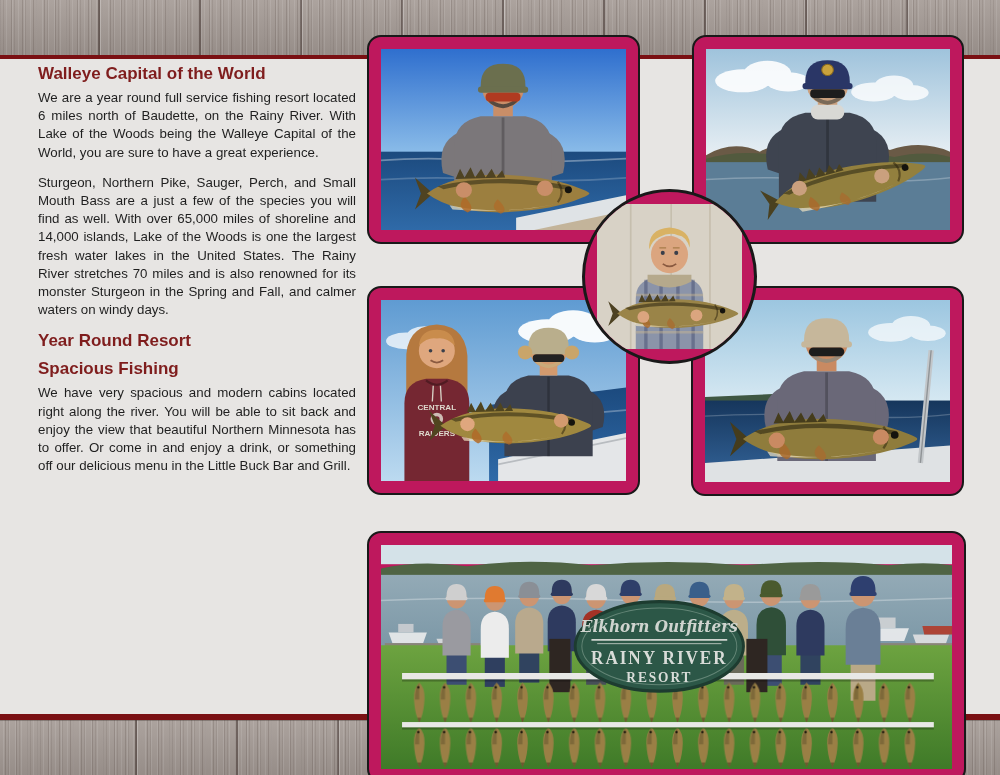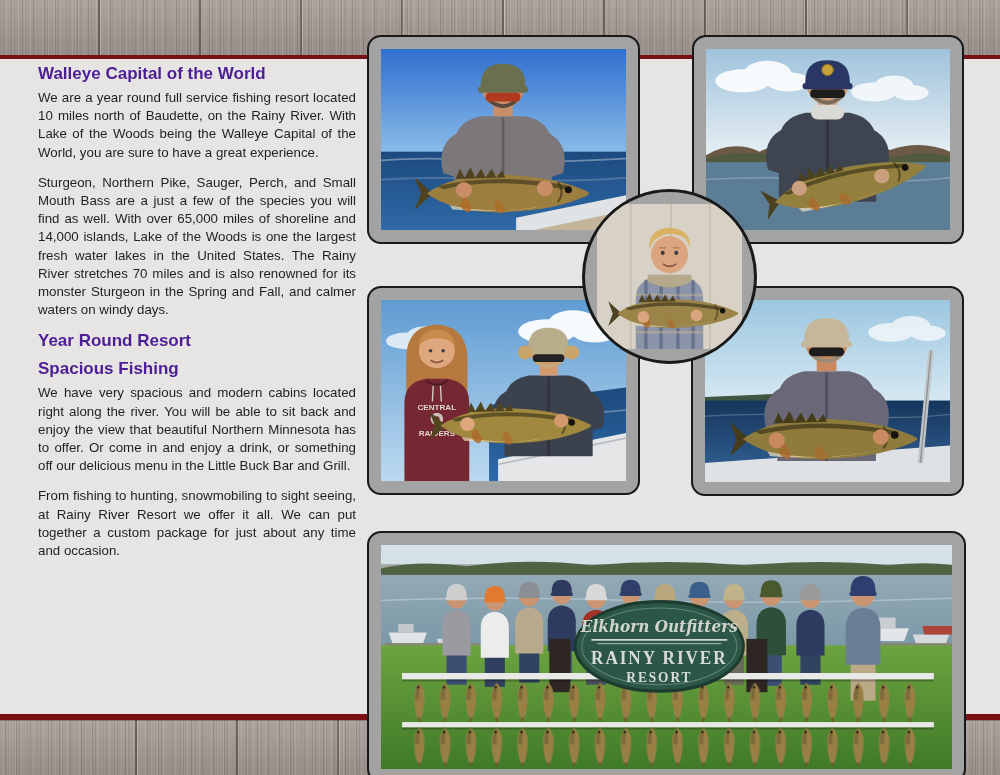--- a/index.html
+++ b/index.html
@@ -19,28 +19,28 @@
   .wood-top{top:0;height:55px;}
   .wood-bottom{top:720px;height:55px;background-position:37px 0;
         box-shadow:inset 0 28px 0 -27px rgba(60,48,44,.35);}
   .bar{position:absolute;left:0;width:1000px;background:#7a1013;}
   .bar-top{top:55px;height:4px;}
   .bar-bottom{top:714px;height:6px;}
   .panel{position:absolute;left:0;top:59px;width:1000px;height:655px;background:#e7e5e3;}
 
   
   .text-col{position:absolute;left:38px;top:64px;width:318px;color:#1f1f1f;z-index:3;}
-  .text-col h2{font-size:17px;line-height:20px;color:#4c1d95;margin:8px 0 5px;font-weight:bold;}
+  .text-col h2{font-size:17px;line-height:20px;color:#7f1d1d;margin:8px 0 5px;font-weight:bold;}
   .text-col h2:first-child{margin-top:0;}
   .text-col p{font-size:13.3px;line-height:18.2px;text-align:justify;margin:0 0 12px;}
   .text-col b{font-weight:normal;}
 
   
   .photo{position:absolute;box-sizing:border-box;border:2px solid #191919;border-radius:14px;
-         overflow:hidden;margin:0;padding:12px;background:#a3a3a3;z-index:2;}
+         overflow:hidden;margin:0;padding:12px;background:#be185d;z-index:2;}
   .photo svg{display:block;width:100%;height:100%;}
   #photo-top-left {left:367px;top:35px;width:273px;height:209px;}
   #photo-top-right{left:692px;top:35px;width:272px;height:209px;}
   #photo-mid-left {left:367px;top:286px;width:273px;height:209px;}
   #photo-mid-right{left:691px;top:286px;width:273px;height:210px;}
   #photo-bottom   {left:367px;top:531px;width:599px;height:252px;z-index:2;}
   #photo-circle   {left:582px;top:189px;width:175px;height:175px;border-radius:50%;
                    border-width:3px;z-index:5;}
 
   .sign-script{font-family:"DejaVu Serif",serif;font-style:italic;font-weight:bold;}
@@ -139,26 +139,25 @@
           <path d="M0 2 Q-5 8 -4.5 18 L0 18 Z" fill="#6b5a30" opacity="0.6"></path>
           <path d="M-2 35 L0 40 L2 35 Z" fill="#6b5a30"></path>
           <circle cx="-1" cy="6.5" r="1.2" fill="#1a150c"></circle>
         </g>
       </pattern>
     </defs>
   </svg>
 
   <div class="text-col">
     <h2>Walleye Capital of the World</h2>
-    <p>We are a year round full service fishing resort located 10 miles north of Baudette, on the Rainy River. With Lake of the Woods being the Walleye Capital of the World, you are sure to have a great experience.</p>
+    <p>We are a year round full service fishing resort located 6 miles north of Baudette, on the Rainy River. With Lake of the Woods being the Walleye Capital of the World, you are sure to have a great experience.</p>
     <p><span>Sturgeon, Northern Pike, Sauger, Perch, and Small Mouth Bass are a just a few of the species you will find as well. </span><b>With over 65,000 miles of shoreline and 14,000 islands, Lake of the Woods is one the largest fresh water lakes in the United States.</b><span> The Rainy River stretches 70 miles and is also renowned for its monster Sturgeon in the Spring and Fall, and calmer waters on windy days.</span></p>
     <h2>Year Round Resort</h2>
     <h2>Spacious Fishing</h2>
     <p>We have very spacious and modern cabins located right along the river. You will be able to sit back and enjoy the view that beautiful Northern Minnesota has to offer. Or come in and enjoy a drink, or something off our delicious menu in the Little Buck Bar and Grill.</p>
-    <p>From fishing to hunting, snowmobiling to sight seeing, at Rainy River Resort we offer it all. We can put together a custom package for just about any time and occasion.</p>
   </div>
 
   <figure class="photo" id="photo-top-left" role="img" aria-label="Angler in camo cap and sunglasses holding a large walleye on a boat">
     <svg viewBox="0 0 272 208" preserveAspectRatio="none">
       <rect width="272" height="126" fill="url(#g-sky1)"></rect>
       <rect y="118" width="272" height="90" fill="url(#g-water1)"></rect>
       <path d="M0 128 Q50 124 110 128 T272 126" stroke="rgba(255,255,255,.35)" stroke-width="2" fill="none"></path>
       <path d="M0 150 Q60 146 130 150 T272 148" stroke="rgba(255,255,255,.2)" stroke-width="2" fill="none"></path>
       <path d="M150 194 L272 168 L272 208 L150 208 Z" fill="#dfe3e6"></path>
       <path d="M170 208 L272 186 L272 208 Z" fill="#c3b49a"></path>

